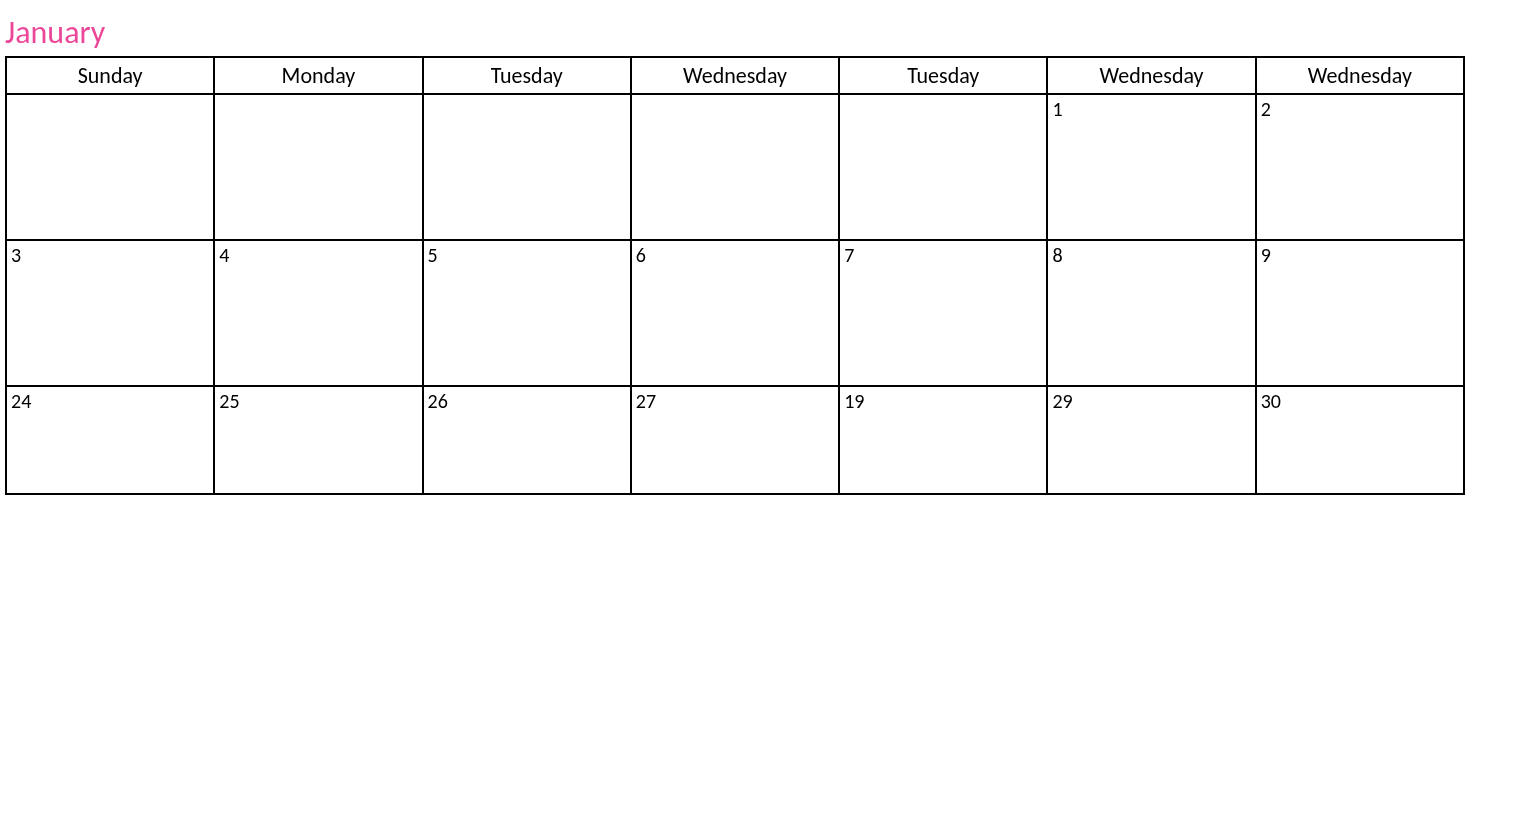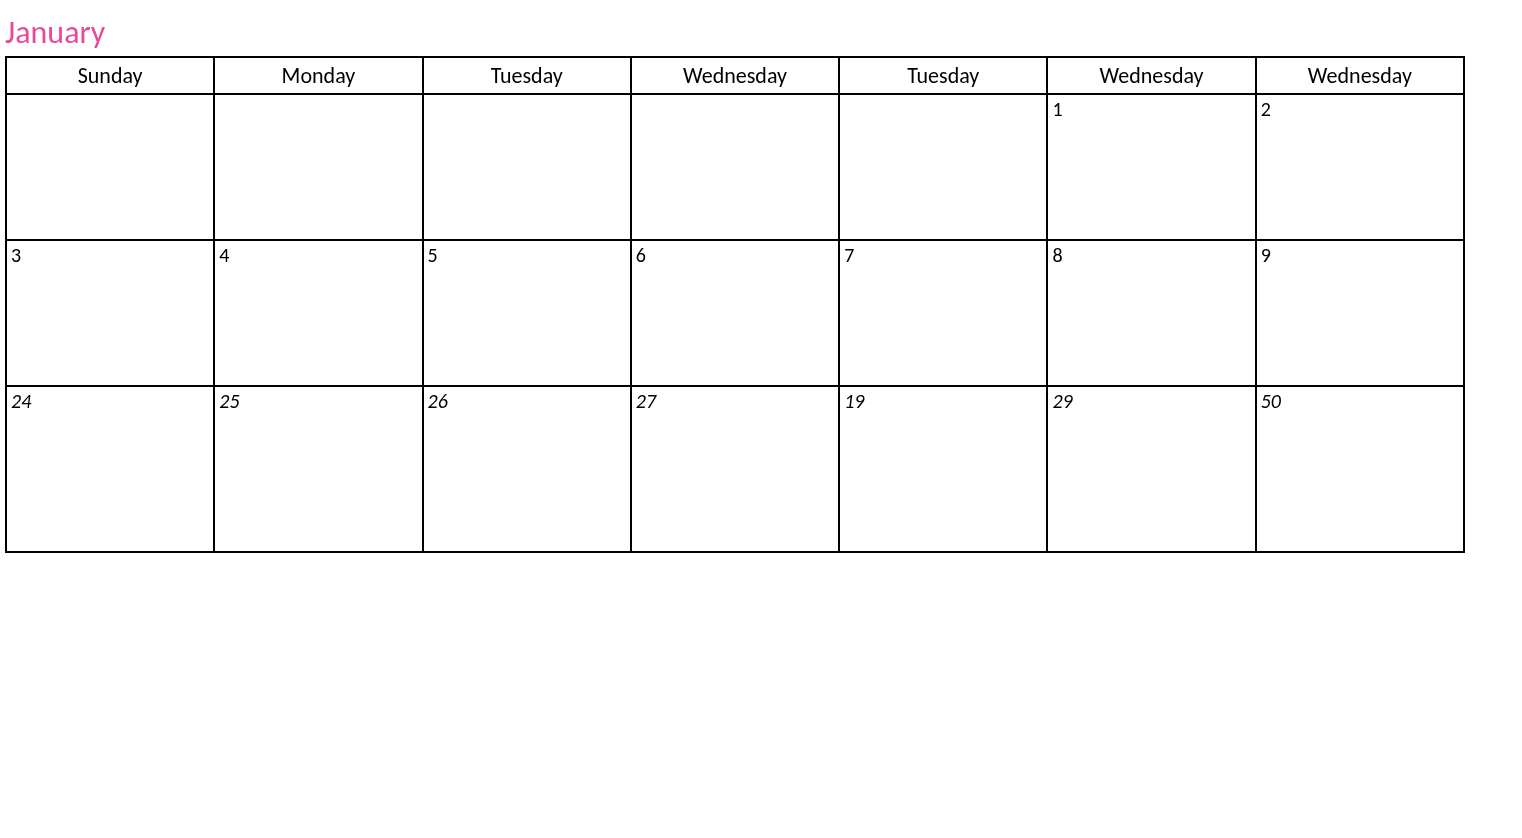--- a/index.html
+++ b/index.html
@@ -39,22 +39,21 @@
     table.calendar td {
       border: 2px solid #000;
       height: 146px;
       vertical-align: top;
       text-align: left;
       padding: 2px 4px;
       font-size: 20px;
       color: #000;
     }
     table.calendar td.last-row {
-      height: 166px;
-      font-style: italic;
+      height: 108px;
     }
   </style>
 </head>
 <body>
 
 <div class="calendar-container">
   <div class="month-title">January</div>
   <table class="calendar">
     <thead>
       <tr>
@@ -86,17 +85,17 @@
         <td>8</td>
         <td>9</td>
       </tr>
       <tr>
         <td class="last-row">24</td>
         <td class="last-row">25</td>
         <td class="last-row">26</td>
         <td class="last-row">27</td>
         <td class="last-row">19</td>
         <td class="last-row">29</td>
-        <td class="last-row">50</td>
+        <td class="last-row">30</td>
       </tr>
     </tbody>
   </table>
 </div>
 
 </body></html>

